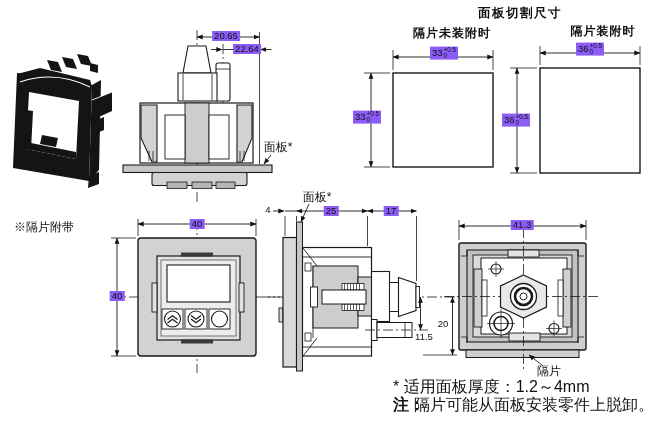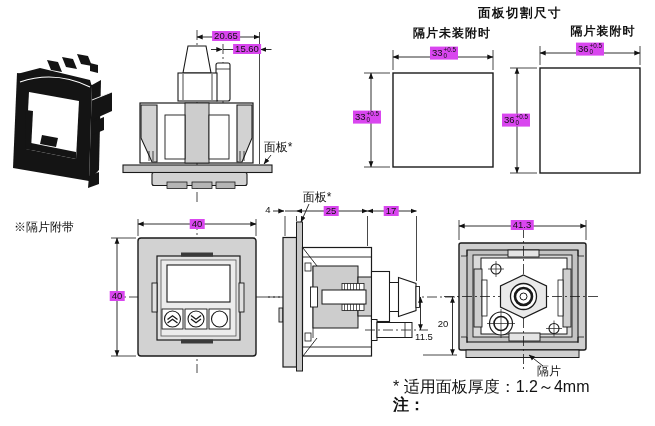--- a/index.html
+++ b/index.html
@@ -1,21 +1,21 @@
 <!DOCTYPE html>
 <html><head>
 <meta charset="utf-8">
 <style>
   html,body{margin:0;padding:0;background:#fff;}
   .stage{position:relative;width:655px;height:426px;background:#fff;overflow:hidden;
          font-family:"Liberation Sans",sans-serif;color:#111;}
   svg{position:absolute;left:0;top:0;}
   .lbl{position:absolute;transform:translate(-50%,-50%);font-size:9.5px;line-height:10px;
        white-space:nowrap;color:#111;}
-  .bg{background:#d946ef;padding:0 2px;}
+  .bg{background:#8b5cf6;padding:0 2px;}
   .title{font-weight:bold;font-size:12.5px;letter-spacing:1.5px;}
   .hdr{font-weight:bold;font-size:12px;letter-spacing:1px;}
   .cjk{font-size:12px;}
   .tol{display:flex;align-items:center;}
   .tstack{display:inline-flex;flex-direction:column;align-items:flex-start;
           font-size:6.3px;line-height:6.4px;margin-left:1px;}
   .tstack i{font-style:normal;}
   .note{position:absolute;transform:none;font-size:16px;line-height:13px;white-space:nowrap;}
   .note-row{display:flex;}
   .note-prefix{display:inline-block;width:21px;font-weight:bold;}
@@ -272,33 +272,34 @@
 </div>
 <div class="lbl tol bg p-ct-rs">
   <span>36</span>
       <span class="tstack">
         <i>+0.5</i>
         <i>0</i>
       </span>
 </div>
 
 <div class="lbl bg p-2065">20.65</div>
-<div class="lbl bg p-1215">15.60</div>
+<div class="lbl bg p-1215">22.64</div>
 <div class="lbl bg p-40h">40</div>
 <div class="lbl bg p-40v">40</div>
 <div class="lbl p-4">4</div>
 <div class="lbl bg p-25">25</div>
 <div class="lbl bg p-17">17</div>
 <div class="lbl p-115">11.5</div>
 <div class="lbl p-20">20</div>
 <div class="lbl bg p-413">41.3</div>
 
 <div class="lbl cjk p-panel-top">面板*</div>
 <div class="lbl cjk p-panel-side">面板*</div>
 <div class="lbl cjk p-spacer">隔片</div>
 <div class="lbl cjk p-iso">※隔片附带</div>
 
 <div class="note p-note1">* 适用面板厚度：1.2～4mm</div>
 <div class="note note-row p-note2">
   <span class="note-prefix">注：</span>
+  <span>隔片可能从面板安装零件上脱卸。</span>
 </div>
 
 </div>
 
 </body></html>

